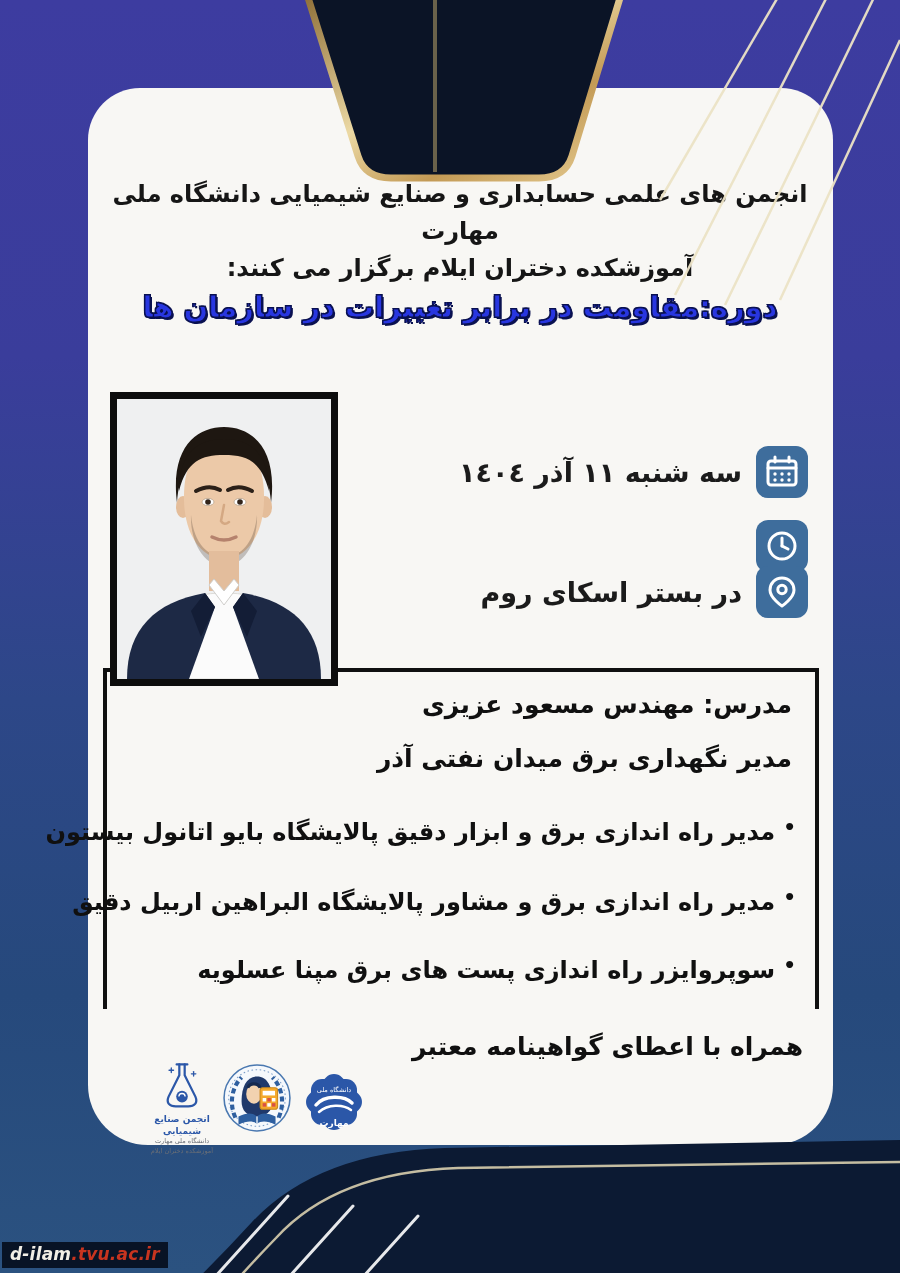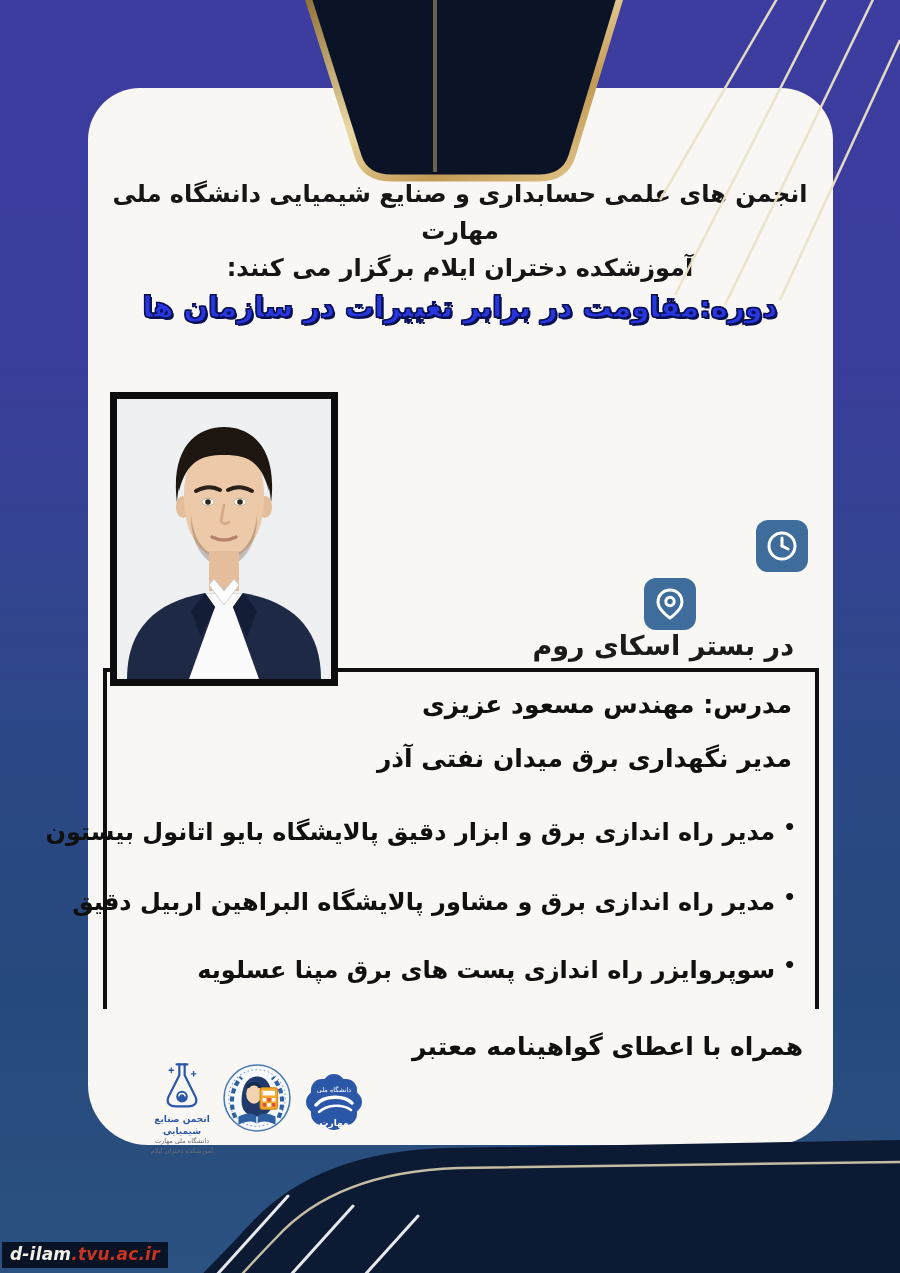--- a/index.html
+++ b/index.html
@@ -111,34 +111,55 @@
       <path d="M38,280 L38,238 C38,208 70,194 107,194 C144,194 176,208 176,238 L176,280 Z" fill="#fbfbfb" stroke="#dddcd8" stroke-width="1"></path>
       <path d="M92,186 L107,206 L122,186 L117,180 L107,192 L97,180 Z" fill="#ffffff" stroke="#cfcecb" stroke-width="1"></path>
 
       <path d="M10,280 C10,230 38,203 88,194 L98,208 L72,280 Z" fill="#1d2945"></path>
       <path d="M204,280 C204,230 176,203 126,194 L116,208 L142,280 Z" fill="#1d2945"></path>
       <path d="M88,194 L98,208 L84,238 L74,212 Z" fill="#131d36"></path>
       <path d="M126,194 L116,208 L130,238 L140,212 Z" fill="#131d36"></path>
     </svg>
   </div>
 
+  <div class="detail-row" style="top:446px;">
+    <span class="detail-icon">
+      <svg width="34" height="34" viewBox="0 0 34 34">
+        <g stroke="#fff" stroke-width="3" fill="none" stroke-linecap="round">
+          <rect x="3" y="6" width="28" height="24" rx="3"></rect>
+          <line x1="3" y1="13" x2="31" y2="13"></line>
+          <line x1="10" y1="2" x2="10" y2="7"></line>
+          <line x1="24" y1="2" x2="24" y2="7"></line>
+        </g>
+        <g fill="#fff">
+          <circle cx="10" cy="19" r="1.7"></circle>
+            <circle cx="17" cy="19" r="1.7"></circle>
+            <circle cx="24" cy="19" r="1.7"></circle>
+          <circle cx="10" cy="25" r="1.7"></circle>
+            <circle cx="17" cy="25" r="1.7"></circle>
+            <circle cx="24" cy="25" r="1.7"></circle>
+        </g>
+      </svg>
+    </span>
+    <span class="detail-text">سه شنبه ١١ آذر ١٤٠٤</span>
+  </div>
 
   <div class="detail-row" style="top:520px;">
     <span class="detail-icon">
       <svg width="34" height="34" viewBox="0 0 34 34">
         <circle cx="17" cy="17" r="13" stroke="#fff" stroke-width="3" fill="none"></circle>
         <g stroke="#fff" stroke-width="3" stroke-linecap="round">
           <line x1="17" y1="17" x2="17" y2="9"></line>
           <line x1="17" y1="17" x2="23" y2="20"></line>
         </g>
       </svg>
     </span>
   </div>
 
-  <div class="detail-row" style="top:578px;flex-direction:column;">
+  <div class="detail-row" style="top:566px;">
     <span class="detail-icon">
       <svg width="34" height="34" viewBox="0 0 34 34">
         <path d="M17,3 C10,3 5,8.2 5,15 C5,23 17,31 17,31 C17,31 29,23 29,15 C29,8.2 24,3 17,3 Z" stroke="#fff" stroke-width="3" fill="none" stroke-linejoin="round"></path>
         <circle cx="17" cy="14.5" r="4.2" stroke="#fff" stroke-width="3" fill="none"></circle>
       </svg>
     </span>
     <span class="detail-text">در بستر اسکای روم</span>
   </div>
 
   <div class="abs inst-box"></div>

